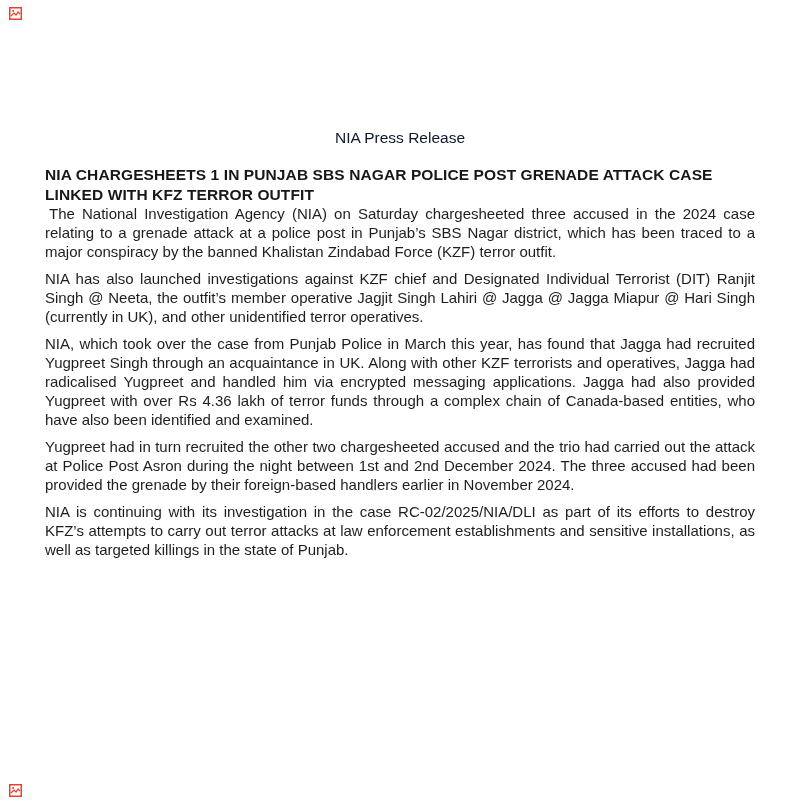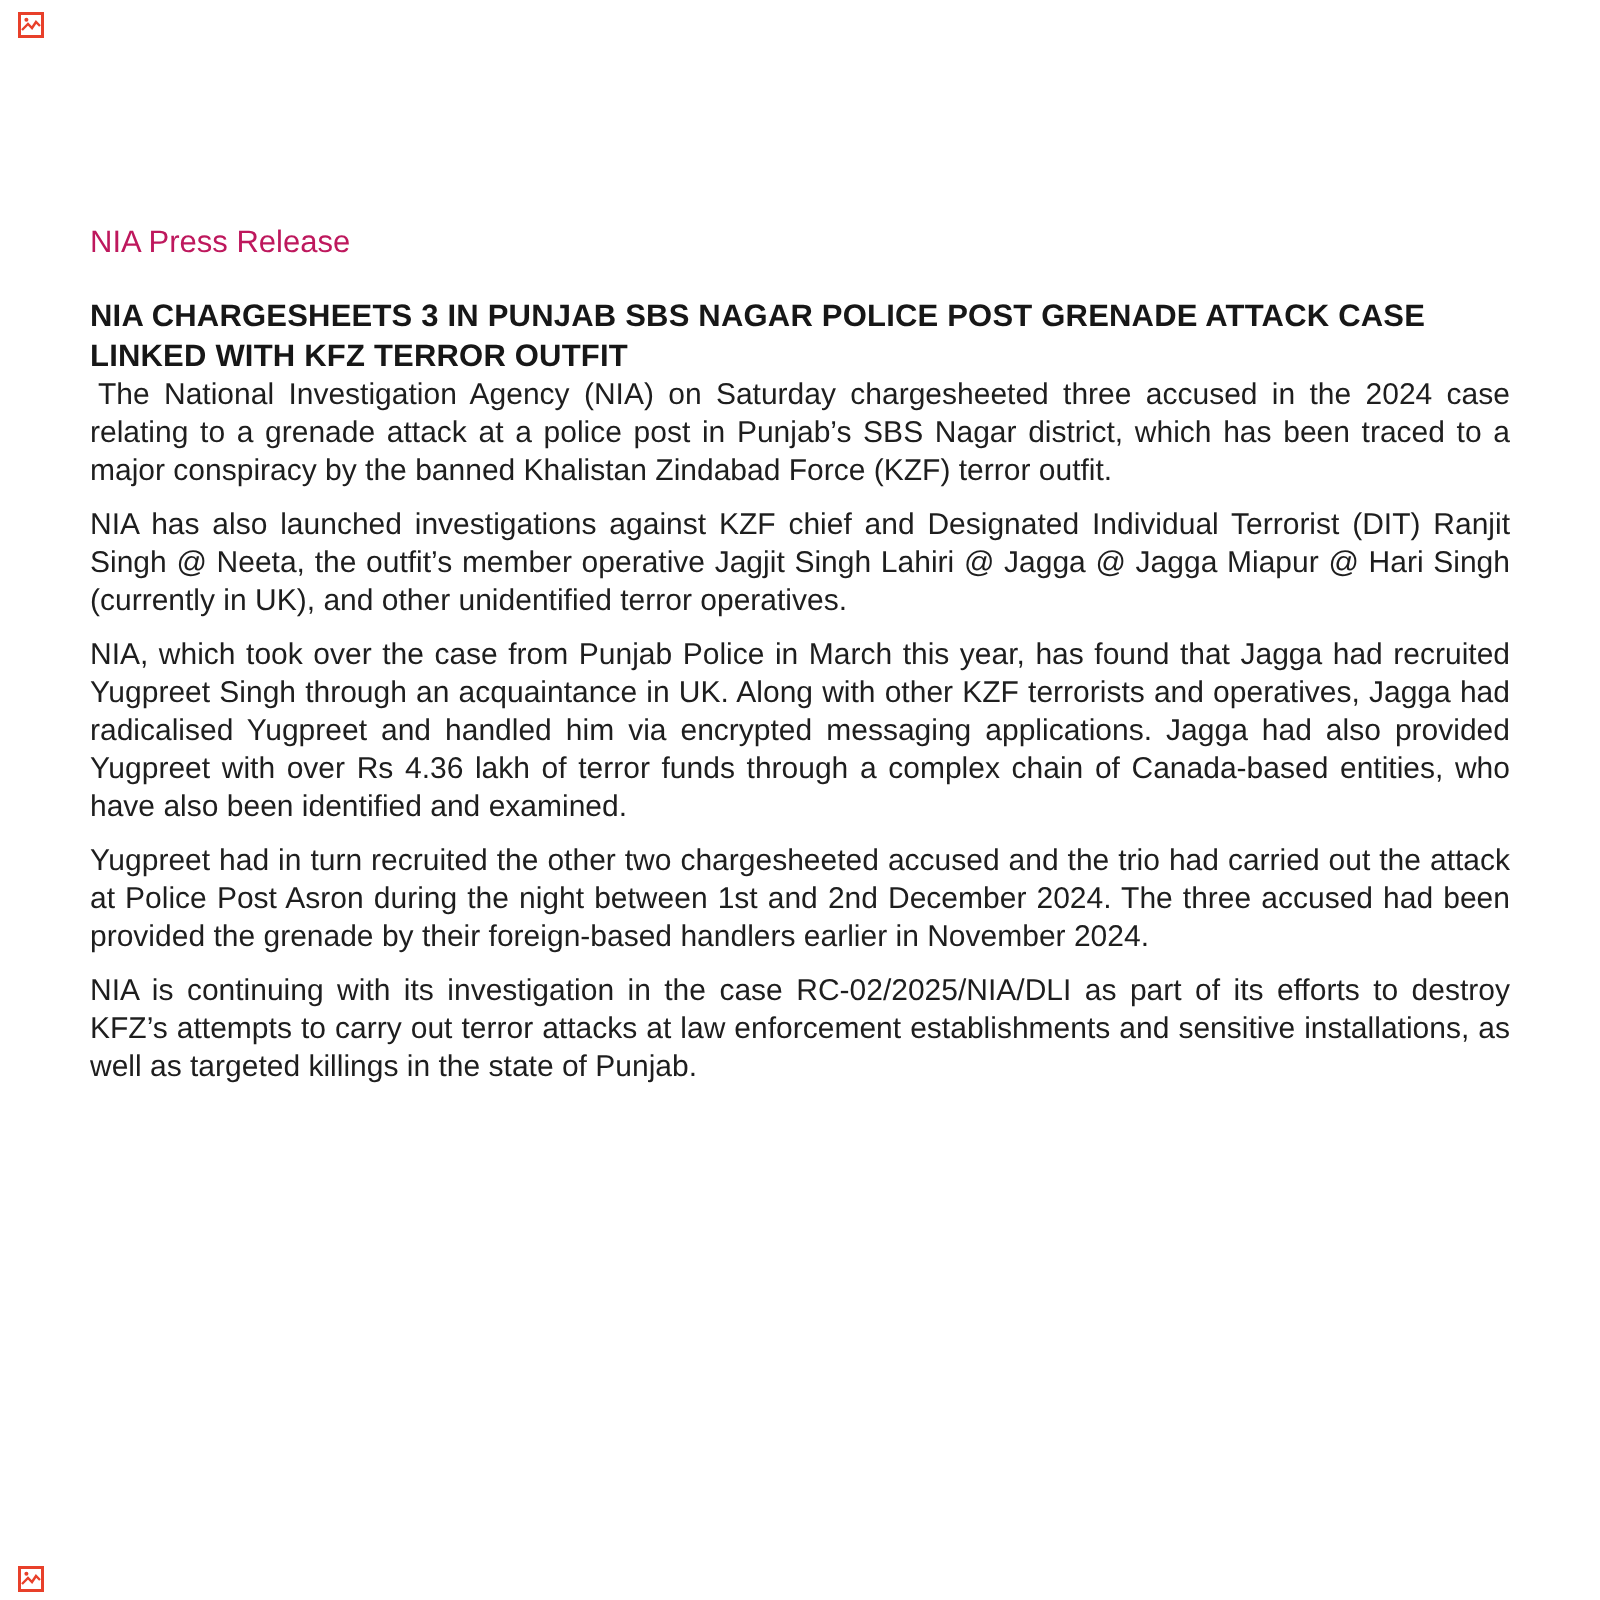--- a/index.html
+++ b/index.html
@@ -24,23 +24,24 @@
   .corner-icon.bottom { left: 9px; top: 783px; }
   .doc {
     position: absolute;
     left: 45px;
     top: 112px;
     width: 710px;
     font-size: 15px;
     line-height: 19px;
   }
   .release-label {
-    margin: 0;
+    margin: 16px;
     font-size: 15.5px;
-    color: #be185d;
+    color: #0f172a;
+    text-align: center;
   }
   .headline {
     margin: 18px 0 0 0;
     font-size: 15.5px;
     line-height: 19.5px;
     font-weight: bold;
     color: #171717;
     letter-spacing: 0.1px;
   }
   .dateline {
@@ -70,21 +71,21 @@
   <svg width="13" height="13" viewBox="0 0 13 13">
     <rect x="0.75" y="0.75" width="11.5" height="11.5" fill="none" stroke="#e8402a" stroke-width="1.5"></rect>
     <path d="M2 9 L5 6 L7 8 L9 5 L11 7" fill="none" stroke="#e8402a" stroke-width="1.2"></path>
     <circle cx="4.2" cy="3.9" r="1" fill="#e8402a"></circle>
   </svg>
 </span>
 
 <div class="doc">
   <p class="release-label">NIA Press Release</p>
 
-  <h1 class="headline">NIA CHARGESHEETS 3 IN PUNJAB SBS NAGAR POLICE POST GRENADE ATTACK CASE LINKED WITH KFZ TERROR OUTFIT</h1>
+  <h1 class="headline">NIA CHARGESHEETS 1 IN PUNJAB SBS NAGAR POLICE POST GRENADE ATTACK CASE LINKED WITH KFZ TERROR OUTFIT</h1>
 
 
   <div class="paragraphs">
       <p class="para">The National Investigation Agency (NIA) on Saturday chargesheeted three accused in the 2024 case relating to a grenade attack at a police post in Punjab’s SBS Nagar district, which has been traced to a major conspiracy by the banned Khalistan Zindabad Force (KZF) terror outfit.</p>
       <p class="para">NIA has also launched investigations against KZF chief and Designated Individual Terrorist (DIT) Ranjit Singh @ Neeta, the outfit’s member operative Jagjit Singh Lahiri @ Jagga @ Jagga Miapur @ Hari Singh (currently in UK), and other unidentified terror operatives.</p>
       <p class="para">NIA, which took over the case from Punjab Police in March this year, has found that Jagga had recruited Yugpreet Singh through an acquaintance in UK. Along with other KZF terrorists and operatives, Jagga had radicalised Yugpreet and handled him via encrypted messaging applications. Jagga had also provided Yugpreet with over Rs 4.36 lakh of terror funds through a complex chain of Canada-based entities, who have also been identified and examined.</p>
       <p class="para">Yugpreet had in turn recruited the other two chargesheeted accused and the trio had carried out the attack at Police Post Asron during the night between 1st and 2nd December 2024. The three accused had been provided the grenade by their foreign-based handlers earlier in November 2024.</p>
       <p class="para">NIA is continuing with its investigation in the case RC-02/2025/NIA/DLI as part of its efforts to destroy KFZ’s attempts to carry out terror attacks at law enforcement establishments and sensitive installations, as well as targeted killings in the state of Punjab.</p>
     </div>
 </div>

